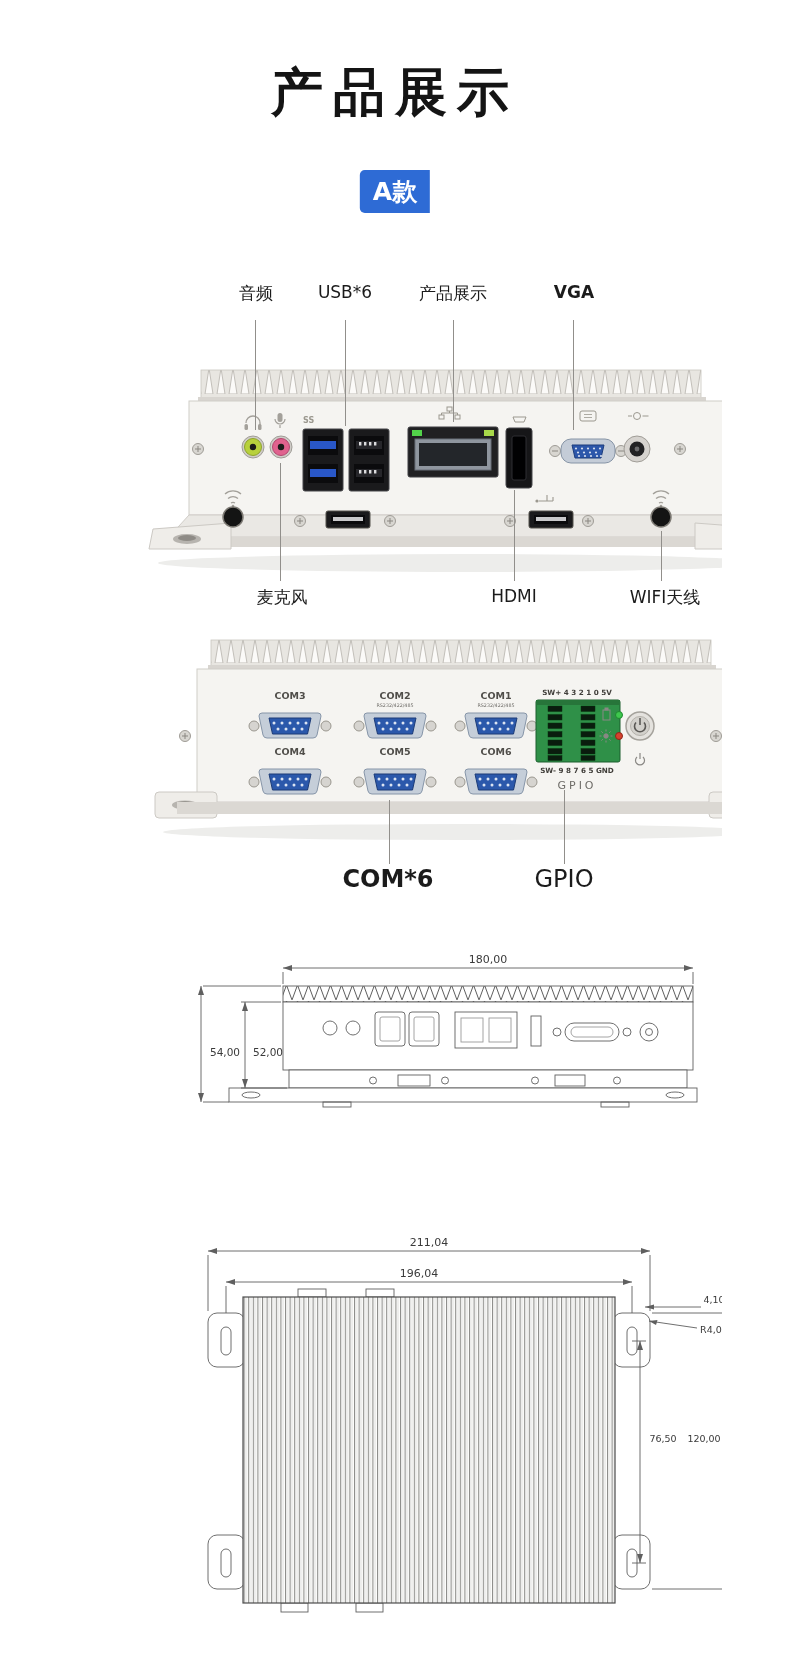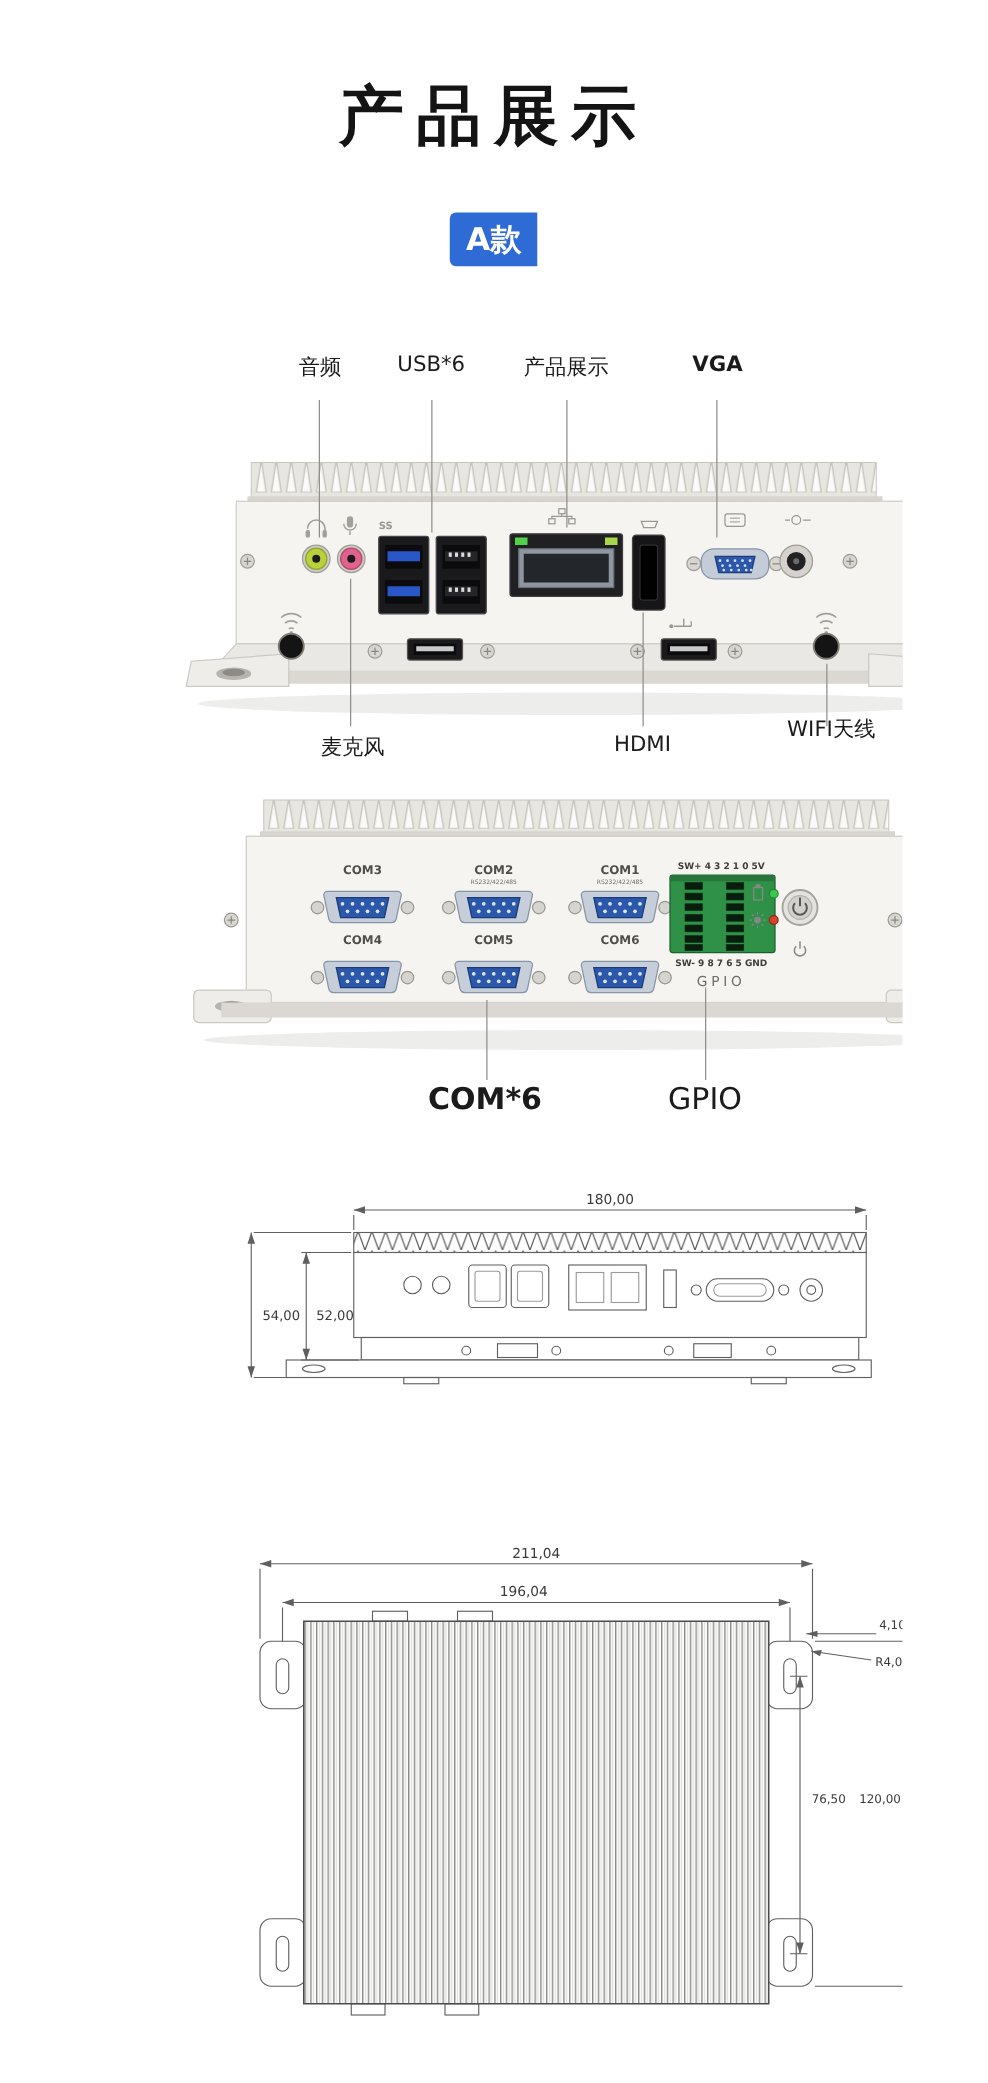--- a/index.html
+++ b/index.html
@@ -237,21 +237,21 @@
     <div class="cline" style="left:277px;top:52px;height:106px;"></div>
     <div class="cline" style="left:385px;top:52px;height:102px;"></div>
     <div class="cline" style="left:505px;top:52px;height:110px;"></div>
 
     <div class="cline" style="left:212px;top:195px;height:118px;"></div>
     <div class="cline" style="left:446px;top:222px;height:91px;"></div>
     <div class="cline" style="left:593px;top:263px;height:50px;"></div>
 
     <div class="co-label" style="left:214px;top:318px;">麦克风</div>
     <div class="co-label" style="left:446px;top:318px;">HDMI</div>
-    <div class="co-label" style="left:597px;top:304px;">WIFI天线</div>
+    <div class="co-label" style="left:597px;top:318px;">WIFI天线</div>
   </div>
 
   <div class="sec" style="top:633px;height:275px;">
     <svg class="abs" style="left:85px;top:3px;" width="620" height="205" viewBox="0 0 620 205">
       <defs>
         <pattern id="finsB" width="12" height="27" patternUnits="userSpaceOnUse">
           <rect width="12" height="27" fill="#e8e6e1"></rect>
           <path d="M2,27 L6,3 L10,27 Z" fill="#fbfaf8" stroke="#c2bfb9" stroke-width="1"></path>
         </pattern>
       </defs>

